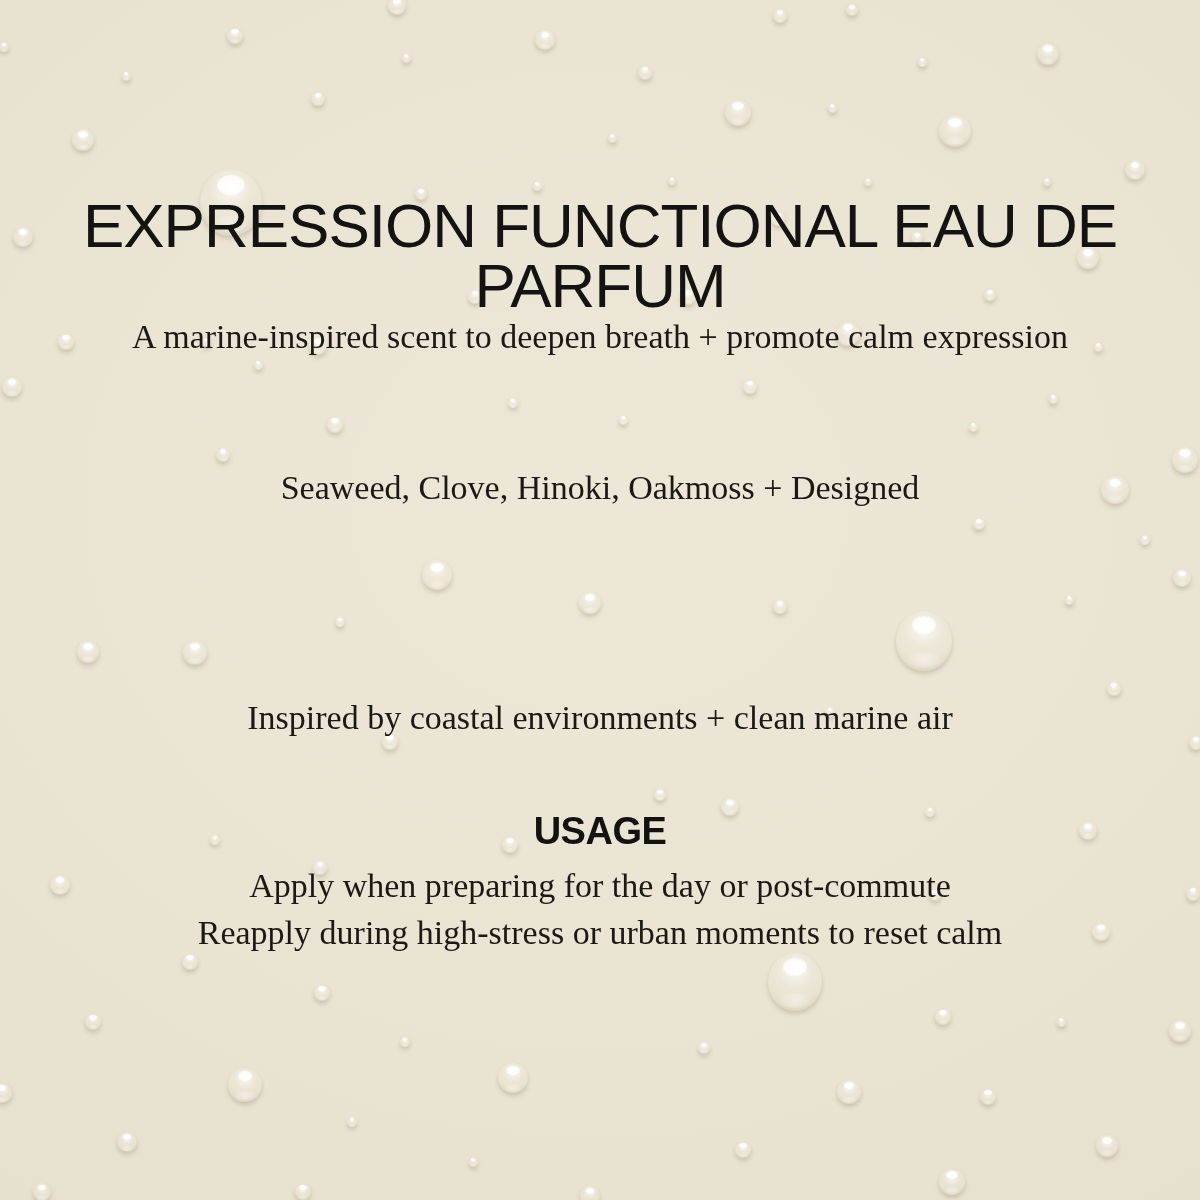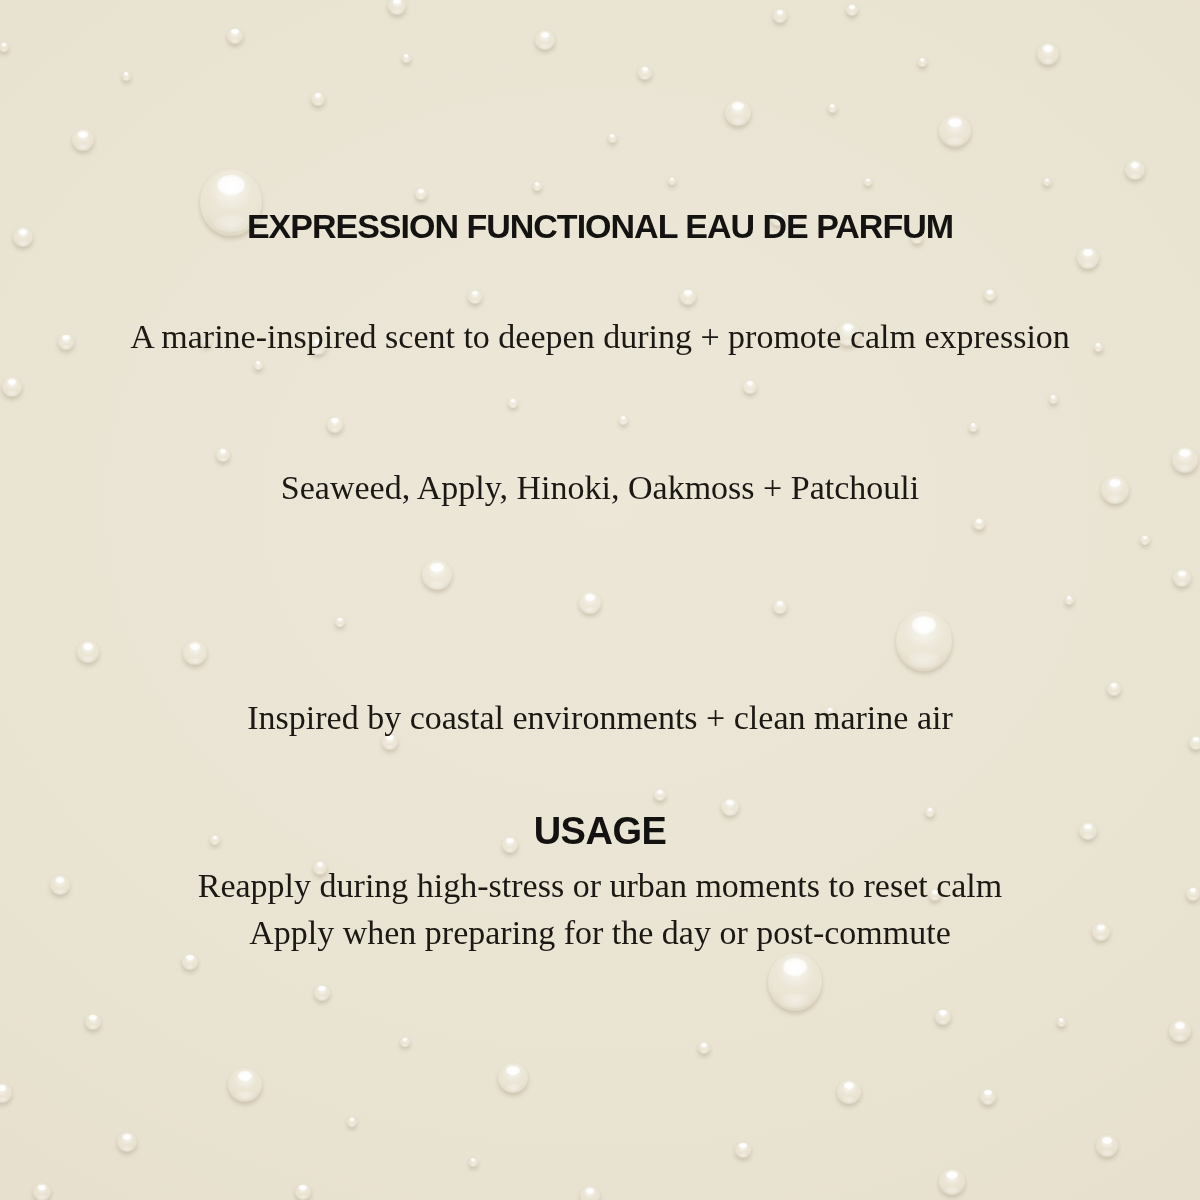--- a/index.html
+++ b/index.html
@@ -47,21 +47,21 @@
     background:radial-gradient(ellipse at 50% 60%,
       rgba(255,255,255,0.40) 0%,
       rgba(255,255,255,0) 100%);
   }
 
   
   .text-layer{position:absolute;inset:0;}
   .tblock{position:absolute;left:0;width:100%;text-align:center;}
   .title{
     top:196px;
-    font-size:34px;line-height:60px;font-weight:700;
+    font-size:62px;line-height:60px;font-weight:400;
     letter-spacing:-1px;color:#151311;
   }
   .subtitle{
     top:315px;
     font-family:"Liberation Serif", serif;
     font-size:34px;line-height:44px;font-weight:400;
     color:#1c1914;
   }
   .sec-heading{
     font-size:38px;line-height:46px;font-weight:700;
@@ -180,30 +180,30 @@
       <div class="drop" style="left: 295px; top: 1184px; width: 16px; height: 16px;"></div>
       <div class="drop" style="left: 939px; top: 1169px; width: 26px; height: 26px;"></div>
       <div class="drop" style="left: 580px; top: 1186px; width: 20px; height: 20px;"></div>
       <div class="drop" style="left: 735px; top: 1142px; width: 16px; height: 16px;"></div>
     </div>
 
   <div class="text-layer">
 
     <div class="tblock title">EXPRESSION FUNCTIONAL EAU DE PARFUM</div>
 
-    <div class="tblock subtitle">A marine-inspired scent to deepen during + promote calm expression</div>
+    <div class="tblock subtitle">A marine-inspired scent to deepen breath + promote calm expression</div>
 
     <div class="tblock sec-body s1-body">
-      <div>Seaweed, Apply, Hinoki, Oakmoss + Patchouli</div>
+      <div>Seaweed, Clove, Hinoki, Oakmoss + Designed</div>
     </div>
 
     <div class="tblock sec-body s2-body">
       <div>Inspired by coastal environments + clean marine air</div>
     </div>
 
     <div class="tblock sec-heading s3-head">USAGE</div>
     <div class="tblock sec-body s3-body">
+      <div>Apply when preparing for the day or post-commute</div>
       <div>Reapply during high-stress or urban moments to reset calm</div>
-      <div>Apply when preparing for the day or post-commute</div>
     </div>
 
   </div>
 </div>
 
 </body></html>

